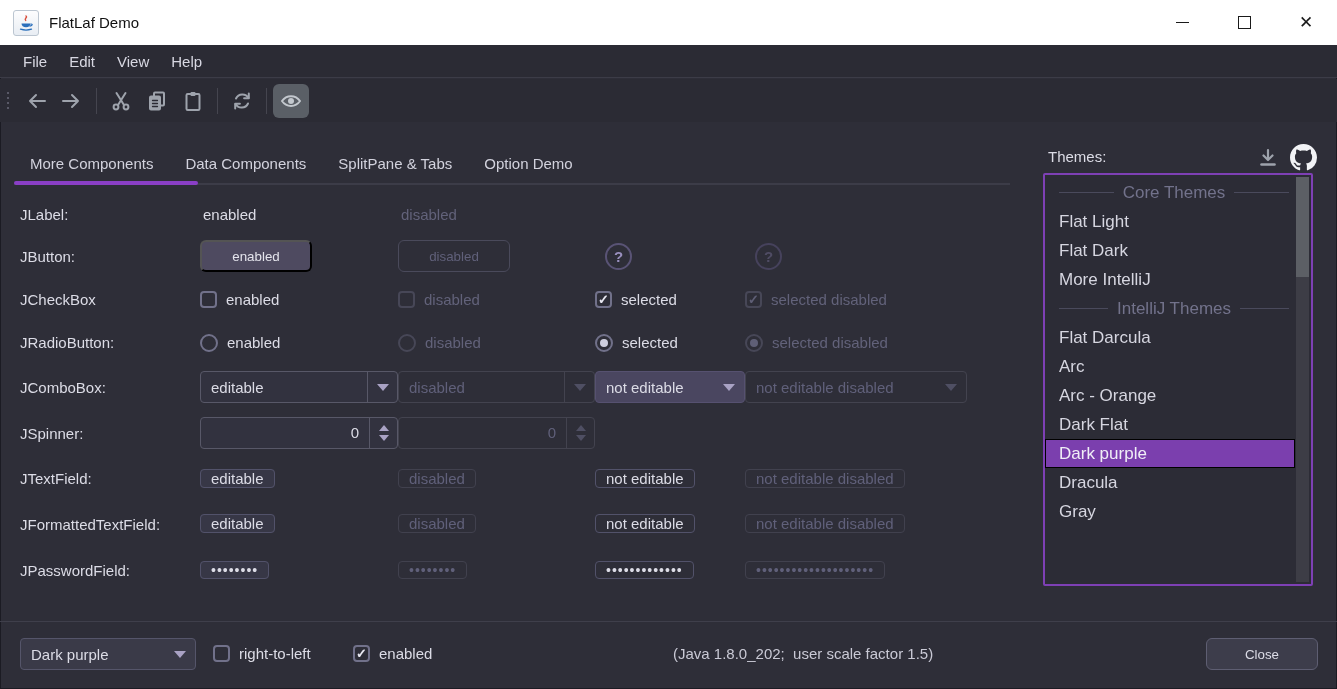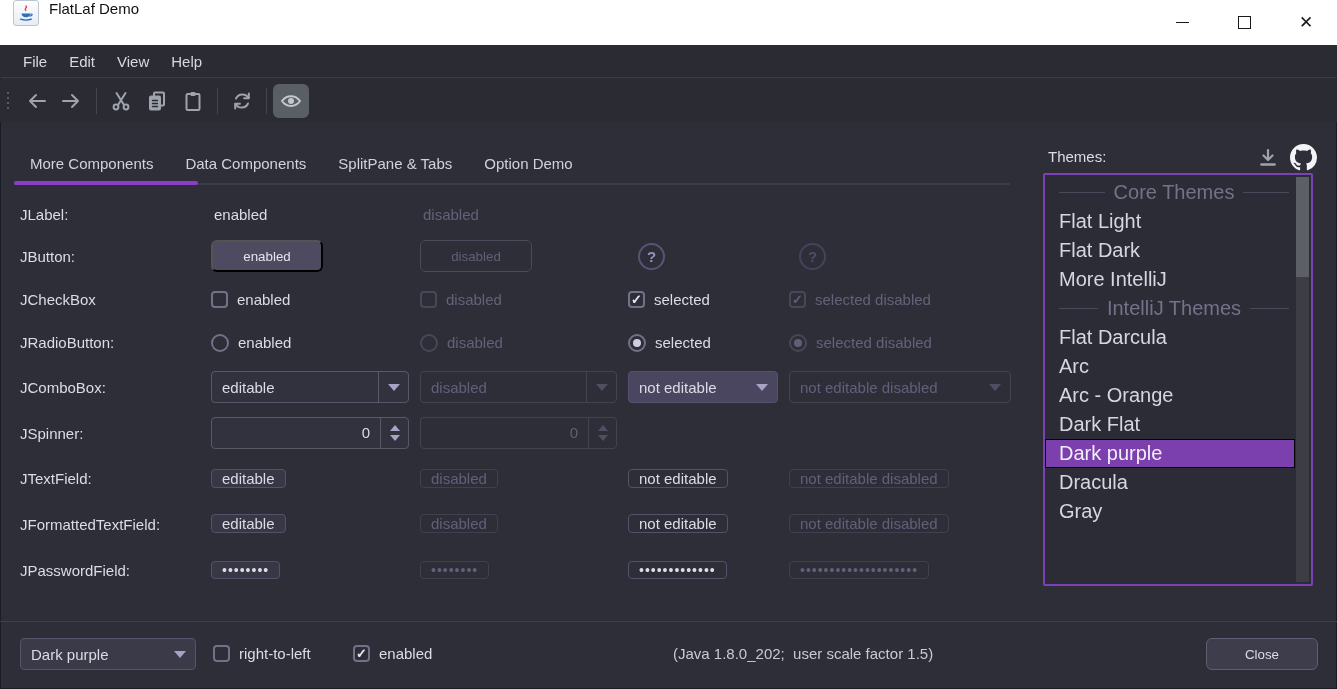--- a/index.html
+++ b/index.html
@@ -5,21 +5,21 @@
   * { margin:0; padding:0; box-sizing:border-box; }
   html,body { width:1337px; height:689px; }
   body {
     position:relative; overflow:hidden;
     background:#2e2e38;
     font-family:"Liberation Sans", sans-serif;
     font-size:15px; color:#dcdce6;
     box-shadow: inset 0 0 0 1px #1b1b23;
   }
   
-  .titlebar { position:absolute; left:0; top:0; width:1337px; height:45px; background:#ffffff; display:flex; align-items:flex-start; }
+  .titlebar { position:absolute; left:0; top:0; width:1337px; height:45px; background:#ffffff; display:flex; align-items:center; }
   .app-icon { width:26px; height:26px; margin-left:13px; border:1px solid #bcc6d1; border-radius:3px; background:linear-gradient(#fdfdfe,#e8edf3); display:flex; align-items:center; justify-content:center; }
   .win-title { margin-left:10px; color:#111; font-size:15px; }
   .win-controls { margin-left:auto; display:flex; height:45px; }
   .win-btn { width:62px; height:45px; display:flex; align-items:center; justify-content:center; color:#1a1a1a; }
   .glyph-min { width:13px; height:0; border-top:1.6px solid #1a1a1a; }
   .glyph-max { width:13px; height:13px; border:1.4px solid #1a1a1a; }
   .glyph-close { font-size:17px; line-height:1; color:#1a1a1a; }
   
   .menubar { position:absolute; left:0; top:45px; width:1337px; height:33px; background:#2b2b34; border-bottom:1px solid #3c3c47; display:flex; align-items:center; padding-left:12px; }
   .menu-item { padding:0 11px; height:33px; display:flex; align-items:center; color:#d8d8e2; }
@@ -32,21 +32,21 @@
   .tool-sep { width:1px; height:26px; background:#45454f; margin:0 6px; }
   .ticon { stroke:#9ea3ac; fill:none; stroke-width:2; stroke-linecap:round; stroke-linejoin:round; }
   
   .tabbar { position:absolute; left:14px; top:143px; display:flex; }
   .tab { padding:0 16px; height:40px; display:flex; align-items:center; color:#d2d2dd; }
   .tab.active { color:#e9e9f1; }
   .tabs-underline { position:absolute; left:14px; top:183px; width:996px; height:2px; background:#3c3c48; }
   .tab-indicator { position:absolute; left:14px; top:181px; width:184px; height:4px; background:#8a3fc6; border-radius:2px; }
   
   .grid { position:absolute; left:20px; top:194px; display:grid;
-          grid-template-columns:180px 198px 197px 150px 222px; column-gap:11px;
+          grid-template-columns:180px 198px 197px 150px 222px; 
           grid-template-rows:40px 44px 43px 43px 46px 46px 45px 46px 46px;
           align-items:center; }
   .rowlabel { color:#dcdce6; }
   .plain-text { padding-left:3px; }
   .dimtext { color:#62627a; }
   .btn { width:112px; height:32px; border-radius:6px; background:#4e4a60; color:#e4e4ec; display:flex; align-items:center; justify-content:center; }
   .btn.disabled { background:transparent; border:1px solid #4a4a5b; color:#60607a; }
   .helpbtn { width:27px; height:27px; border-radius:50%; border:2px solid #595375; color:#9a90bf; font-weight:bold; display:flex; align-items:center; justify-content:center; margin-left:10px; }
   .helpbtn::after { content:'?'; font-size:15px; }
   .helpbtn.dim { border-color:#46425c; color:#625d7c; }
@@ -80,21 +80,21 @@
   .spinner.dim .tri-down-s { border-top-color:#4f4f63; }
   .field { height:32px; border:1px solid #52526a; border-radius:4px; padding:0 10px; line-height:30px; white-space:nowrap; overflow:hidden; }
   .field.filled { background:#373746; }
   .field.dim { border-color:#41414e; color:#60607a; }
   .pwd { letter-spacing:1px; font-size:14px; }
   
   .themes-label { position:absolute; left:1048px; top:148px; }
   .dl-btn { position:absolute; left:1255px; top:145px; width:26px; height:26px; display:flex; align-items:center; justify-content:center; }
   .gh-btn { position:absolute; left:1289px; top:143px; width:28px; height:28px; display:flex; align-items:center; justify-content:center; }
   .themes-list { position:absolute; left:1043px; top:173px; width:270px; height:413px; border:2px solid #7e40b5; border-radius:2px; background:#2c2c36; padding-top:3px; }
-  .tl-row { height:29px; display:flex; align-items:center; padding:0 22px 0 14px; color:#d6d6e0; font-size:20px; }
+  .tl-row { height:29px; display:flex; align-items:center; padding:0 22px 0 14px; color:#d6d6e0; font-size:17px; }
   .tl-header { color:#72728b; padding:0 22px 0 14px; gap:9px; }
   .tl-header::before, .tl-header::after { content:''; flex:1; border-top:1px solid #4a4a5c; }
   .tl-header span { flex:0 0 auto; }
   .tl-sel { background:#7b3fae; border:1px solid #000; color:#f0eef6; margin-right:16px; padding-left:13px; }
   .tl-scroll { position:absolute; right:2px; top:2px; width:13px; height:405px; background:#3d3d46; }
   .tl-thumb { position:absolute; left:0; top:0; width:13px; height:100px; background:#5c5f65; }
   
   .bottom-sep { position:absolute; left:0; top:621px; width:1337px; height:1px; background:#3f3f4b; }
   .bcombo { position:absolute; left:20px; top:638px; width:176px; height:32px; display:flex; align-items:center; border:1px solid #55556a; border-radius:4px; background:#3a3a48; }
   .bcombo .ctext { flex:1; padding:0 10px; }

